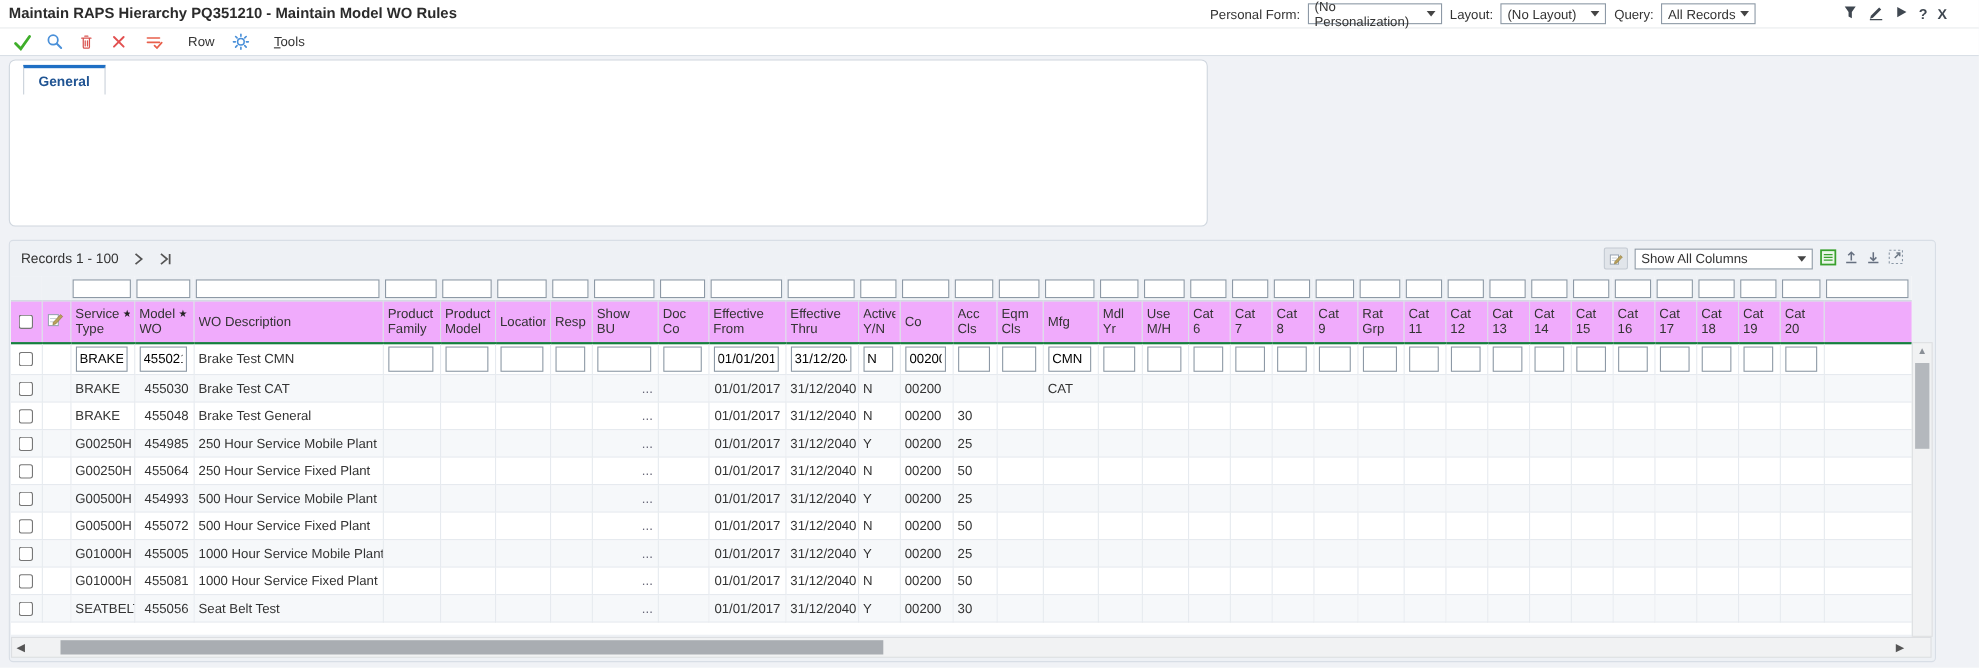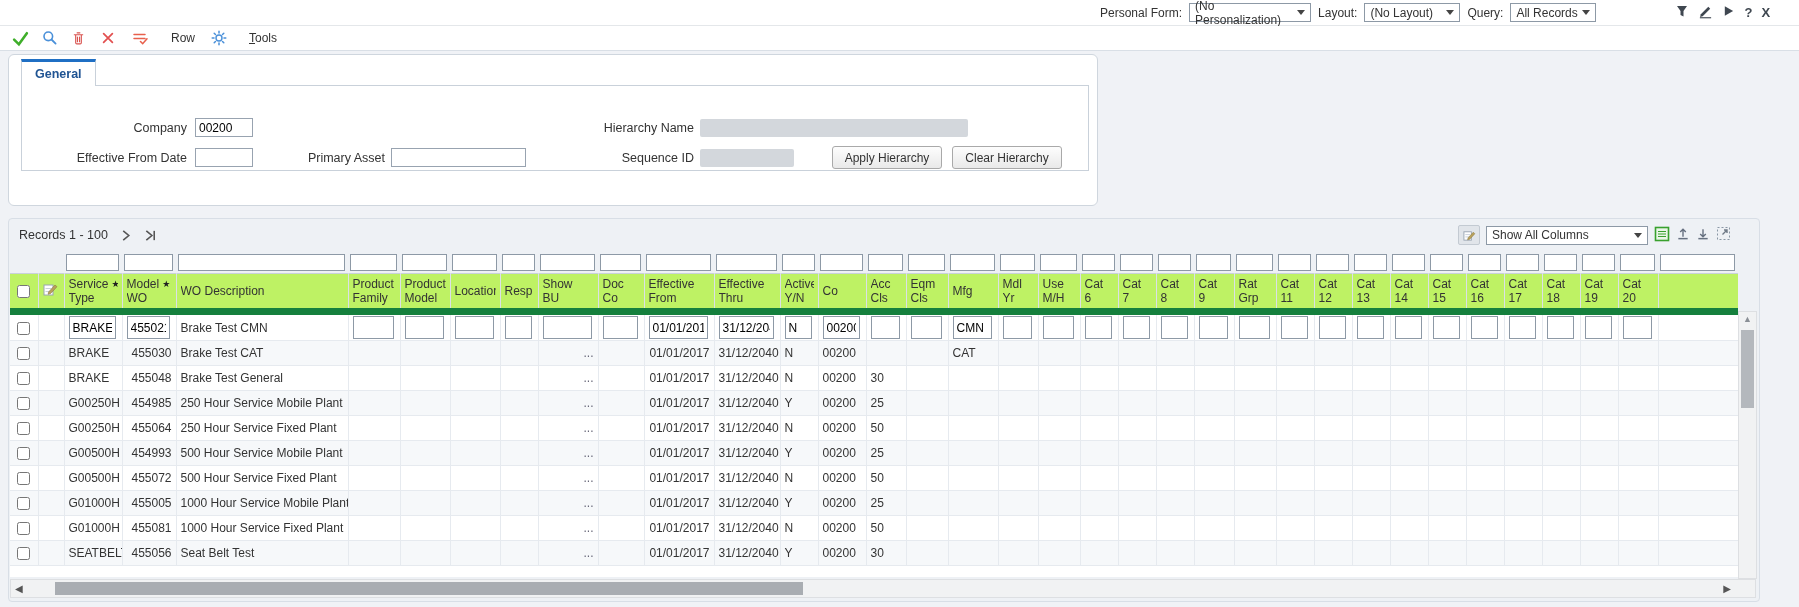--- a/index.html
+++ b/index.html
@@ -36,21 +36,21 @@
   .gridbar{position:absolute;left:0;top:0;width:100%;height:32px;display:flex;align-items:center;font-size:12.5px;color:#333;}
   .records-text{margin-left:10px;white-space:nowrap;}
   .nav-ico{margin-left:12px;display:flex;align-items:center;cursor:pointer;}
   .gb-right{position:absolute;right:28px;top:0;height:32px;display:flex;align-items:center;gap:6px;}
   .mini-btn{width:20px;height:18px;background:#e1e5ea;border:1px solid #c3cad2;border-radius:2px;display:flex;align-items:center;justify-content:center;}
   .cols-ddl{width:162px;}
   .table-area{position:absolute;left:1px;top:32px;width:1728px;height:326px;background:#fff;overflow:hidden;}
   table.grid{border-collapse:collapse;table-layout:fixed;width:1728px;}
   .qbe-row td{height:22px;background:#eef1f5;padding:0;border:none;vertical-align:middle;}
   .qbe-input{width:calc(100% - 5px);height:17px;border:1px solid #8d99a6;margin:0 2px;box-sizing:border-box;font-size:11px;padding:0 2px;font-family:"Liberation Sans",sans-serif;}
-  th.hdr{height:38px;background:#bef264;border-top:1px solid #c9d1da;border-bottom:7px solid #15803d;border-right:1px solid #dbe0e7;font-weight:normal;font-size:12px;color:#333;text-align:left;padding:2px 4px;vertical-align:middle;box-sizing:border-box;}
+  th.hdr{height:38px;background:#f0abfc;border-top:1px solid #c9d1da;border-bottom:2px solid #15803d;border-right:1px solid #dbe0e7;font-weight:normal;font-size:12px;color:#333;text-align:left;padding:2px 4px;vertical-align:middle;box-sizing:border-box;}
   th.hdr .hl{line-height:14px;white-space:nowrap;overflow:hidden;}
   .req{font-size:9px;color:#222;margin-left:3px;vertical-align:1px;}
   td.dc{height:25px;border-right:1px solid #e6eaef;border-bottom:1px solid #e6eaef;font-size:12px;color:#333;padding:1px 4px;white-space:nowrap;overflow:hidden;box-sizing:border-box;vertical-align:middle;}
   tr.alt td.dc{background:#f6f8fa;}
   tr.edit-row td.dc{height:29px;}
   td.sel{text-align:center;padding:1px;}
   .cb{width:13px;height:13px;margin:0;vertical-align:middle;}
   .cell-input{width:calc(100% - 2px);height:23px;border:1px solid #8d99a6;box-sizing:border-box;font-size:12px;padding:0 3px;font-family:"Liberation Sans",sans-serif;}
   .ellip{color:#667;}
   
@@ -59,20 +59,21 @@
   .vthumb{position:absolute;left:2px;top:18px;width:13px;height:78px;background:#b4b8bd;}
   .hscroll{position:absolute;left:1px;bottom:3px;width:1746px;height:19px;background:#f1f2f3;border:1px solid #dddfe2;box-sizing:border-box;}
   .hscroll .arrL{position:absolute;left:4px;top:3px;font-size:10px;color:#555;}
   .hscroll .arrR{position:absolute;right:24px;top:3px;font-size:10px;color:#555;}
   .hthumb{position:absolute;left:44px;top:2px;width:748px;height:13px;background:#a9adb2;}
 </style>
 </head>
 <body>
 
 <div class="titlebar">
+  <div class="page-title">Maintain RAPS Hierarchy PQ351210 - Maintain Model WO Rules</div>
   <div class="tb-right">
     <span>Personal Form:</span>
     <div class="ddl" style="width:122px;">
       <span>(No Personalization)</span>
       <span class="chev"></span>
     </div>
     <span>Layout:</span>
     <div class="ddl" style="width:96px;">
       <span>(No Layout)</span>
       <span class="chev"></span>
@@ -135,36 +136,20 @@
           <path d="M8 1.2 V3 M8 13 V14.8 M1.2 8 H3 M13 8 H14.8 M3.2 3.2 L4.5 4.5 M11.5 11.5 L12.8 12.8 M12.8 3.2 L11.5 4.5 M4.5 11.5 L3.2 12.8"></path>
         </g>
       </svg>
     <span><span class="u">T</span><span>ools</span></span>
   </div>
 </div>
 
 <div class="form-card">
   <div class="tab active">
     <span>General</span>
-  </div>
-  <div class="content-box">
-
-    <div class="flabel" style="left:40px;top:35px;width:125px;">Company</div>
-    <input class="finput" style="left: 173px; top: 32px; width: 58px;" value="00200">
-    <div class="flabel" style="left:540px;top:35px;width:132px;">Hierarchy Name</div>
-    <div class="fdisabled" style="left:678px;top:33px;width:268px;"></div>
-
-    <div class="flabel" style="left:40px;top:65px;width:125px;">Effective From Date</div>
-    <input class="finput" style="left: 173px; top: 62px; width: 58px;" value="">
-    <div class="flabel" style="left:240px;top:65px;width:123px;">Primary Asset</div>
-    <input class="finput" style="left: 369px; top: 62px; width: 135px;" value="">
-    <div class="flabel" style="left:540px;top:65px;width:132px;">Sequence ID</div>
-    <div class="fdisabled" style="left:678px;top:63px;width:94px;"></div>
-    <button class="btn" style="left:810px;top:60px;width:110px;">Apply Hierarchy</button>
-    <button class="btn" style="left:930px;top:60px;width:110px;">Clear Hierarchy</button>
   </div>
 </div>
 
 <div class="grid-wrap">
   <div class="gridbar">
     <span class="records-text">Records 1 - 100</span>
     <span class="nav-ico">
       <svg width="12" height="13" viewBox="0 0 12 14">
           <path d="M3 2 l6 5 -6 5" stroke="#555" stroke-width="1.7" fill="none"></path>
         </svg>

